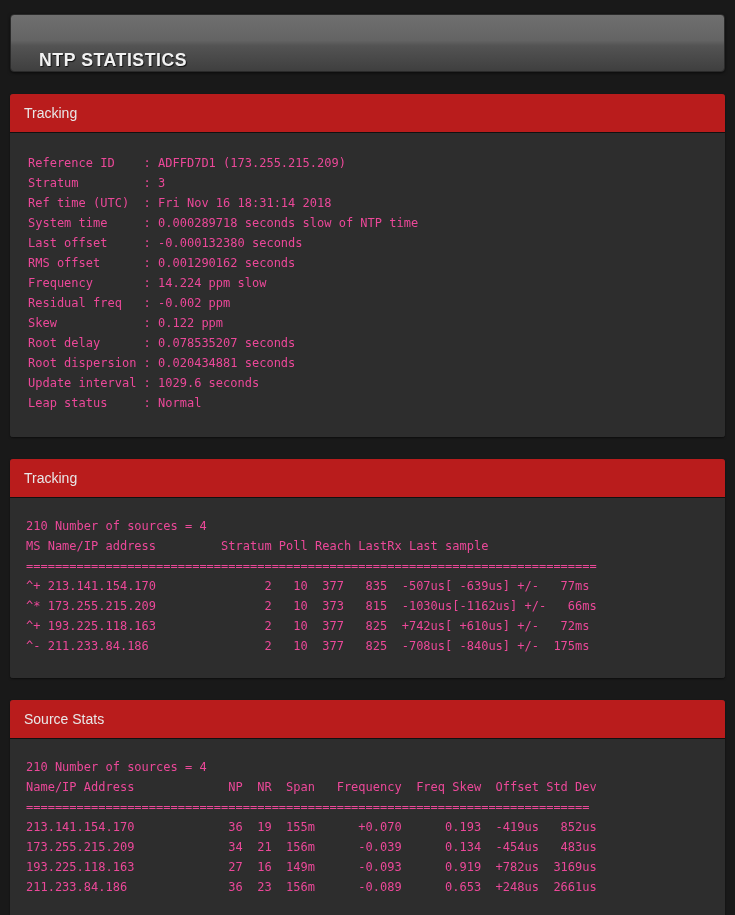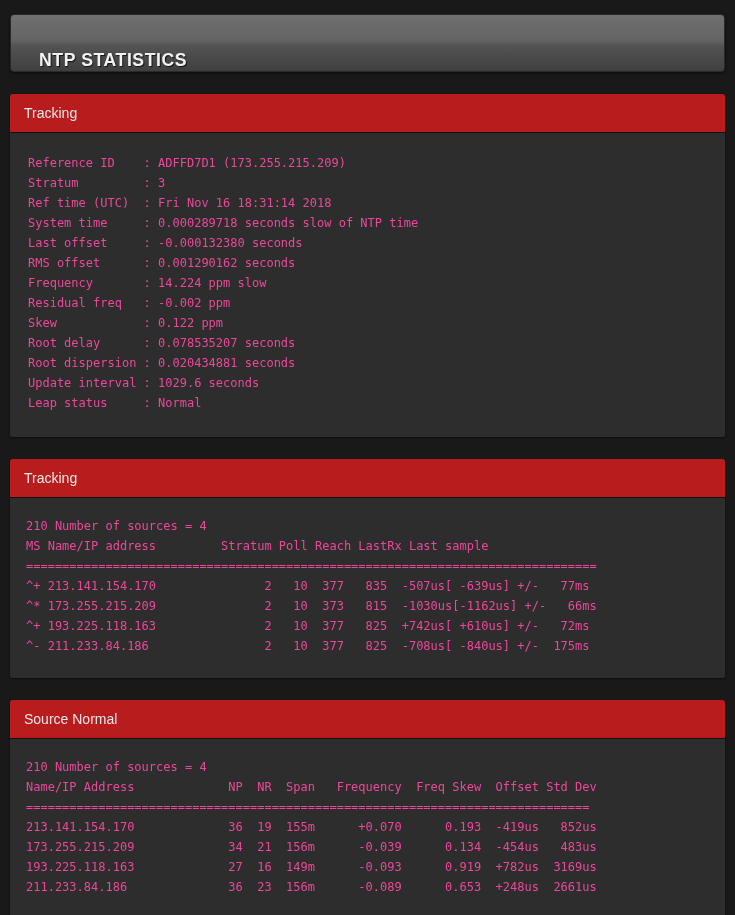--- a/index.html
+++ b/index.html
@@ -112,21 +112,21 @@
 MS Name/IP address         Stratum Poll Reach LastRx Last sample
 ===============================================================================
 ^+ 213.141.154.170               2   10  377   835  -507us[ -639us] +/-   77ms
 ^* 173.255.215.209               2   10  373   815  -1030us[-1162us] +/-   66ms
 ^+ 193.225.118.163               2   10  377   825  +742us[ +610us] +/-   72ms
 ^- 211.233.84.186                2   10  377   825  -708us[ -840us] +/-  175ms</pre>
     </div>
   </div>
 
   <div class="panel">
-    <div class="panel-header">Source Normal</div>
+    <div class="panel-header">Source Stats</div>
     <div class="panel-body table-body">
       <pre class="console" id="sourcestats-out">210 Number of sources = 4
 Name/IP Address             NP  NR  Span   Frequency  Freq Skew  Offset Std Dev
 ==============================================================================
 213.141.154.170             36  19  155m      +0.070      0.193  -419us   852us
 173.255.215.209             34  21  156m      -0.039      0.134  -454us   483us
 193.225.118.163             27  16  149m      -0.093      0.919  +782us  3169us
 211.233.84.186              36  23  156m      -0.089      0.653  +248us  2661us</pre>
     </div>
   </div>

